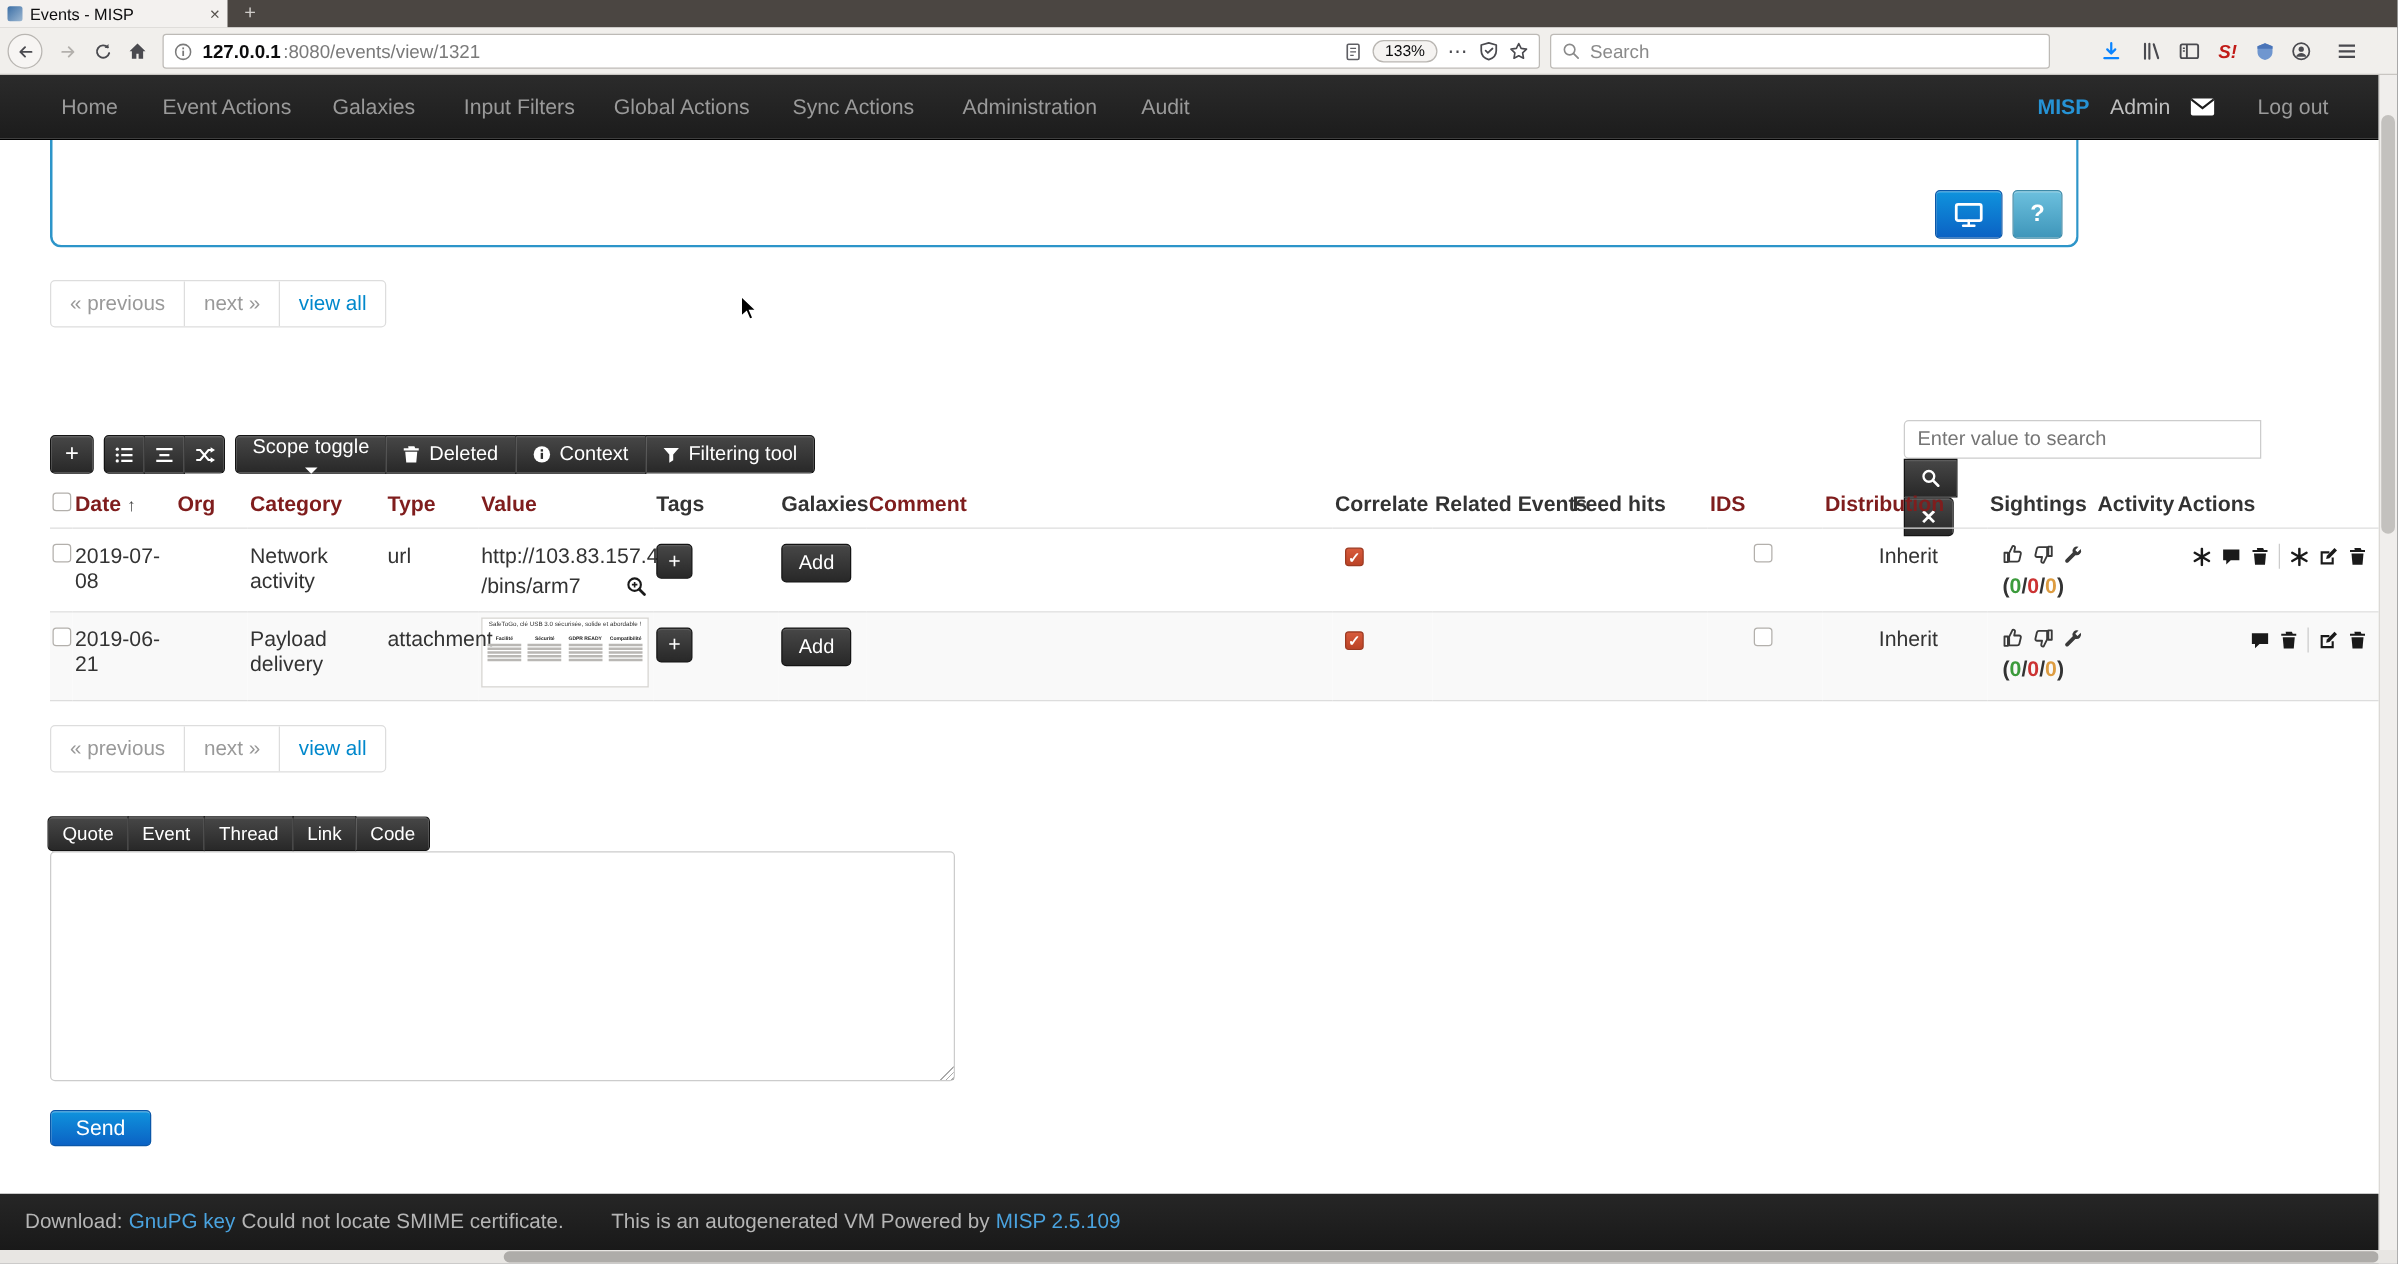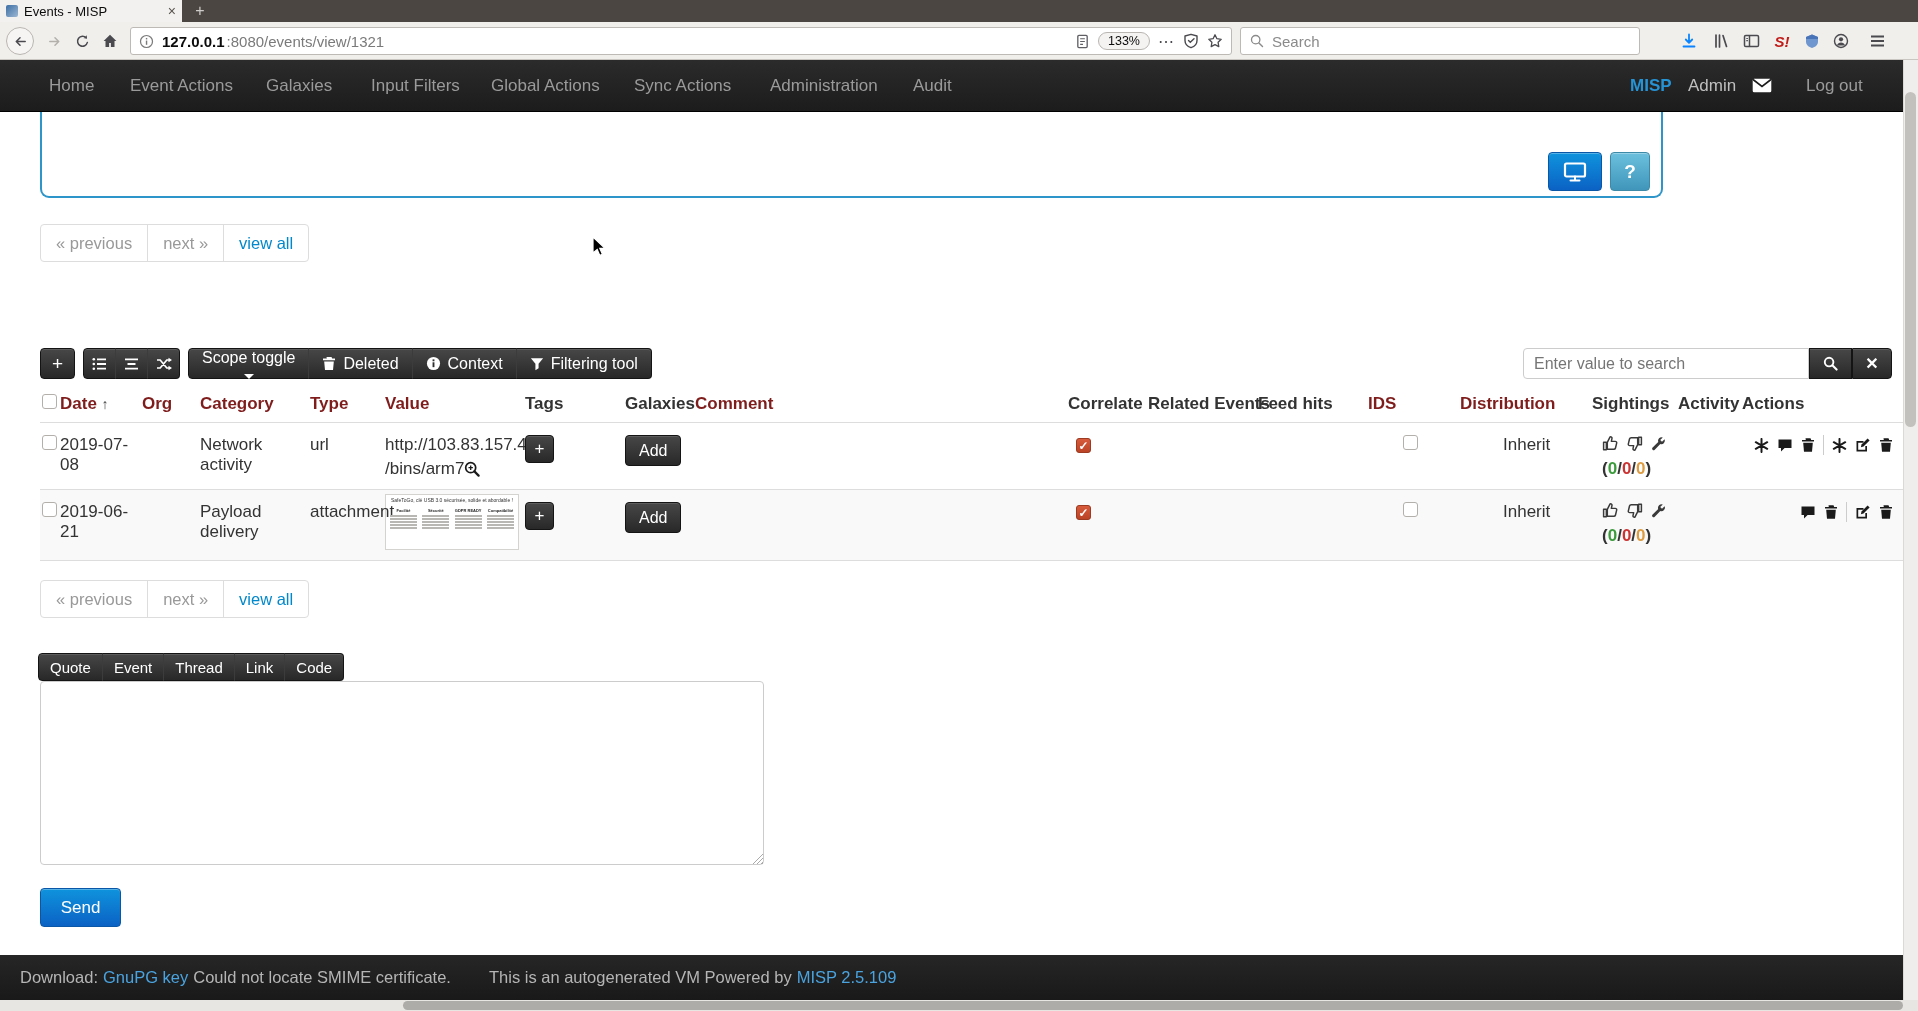--- a/index.html
+++ b/index.html
@@ -79,21 +79,21 @@
     height:31px; padding:0 13px; font-size:16px; border-radius:4px;
     box-shadow:inset 0 1px 0 rgba(255,255,255,.12); white-space:nowrap; }
   .dgroup { display:flex; }
   .dgroup .dbtn { border-radius:0; border-left:1px solid #3c3c3c; margin-left:-1px; }
   .dgroup .dbtn:first-child { border-radius:4px 0 0 4px; border-left:1px solid #141414; margin-left:0;flex-direction:column; }
   .dgroup .dbtn:last-child { border-radius:0 4px 4px 0; }
   .toolbar-row { position:absolute; left:40px; top:348px; display:flex; gap:8px; }
   .caret { width:0; height:0; border-left:5px solid transparent;
     border-right:5px solid transparent; border-top:5px solid #fff; }
 
-  .attr-search { position:absolute; left:1523px; top:348px; display:flex; }
+  .attr-search { position:absolute; left:1523px; top:336px; display:flex;flex-direction:column; }
   .attr-search input { width:286px; height:31px; border:1px solid #ccc;
     border-radius:4px 0 0 4px; padding:0 10px; font-size:16px; color:#555;
     font-family:"Liberation Sans",sans-serif; outline:none; }
   .attr-search .dbtn { height:31px; }
 
   
   table.attrs { position:absolute; left:40px; top:390px; width:1863px;
     border-collapse:collapse; table-layout:fixed; font-size:17px; }
   table.attrs th { text-align:left; font-weight:bold; color:#333; padding:4px 6px 8px 2px;
     border-bottom:1px solid #ddd; white-space:nowrap; }
@@ -124,21 +124,21 @@
   .att-lines div { height:1.5px; background:#b9b7b4; margin:1.5px 1px; }
 
   
   .disc-tabs { position:absolute; left:38px; top:653px; display:flex; }
   .disc-tabs .dbtn { height:28px; font-size:15px; padding:0 11px; }
   .disc-text { position:absolute; left:40px; top:681px; width:724px; height:184px;
     border:1px solid #ccc; border-radius:4px; background:#fff; resize:none;
     font-family:"Liberation Sans",sans-serif; }
   .resize-grip { position:absolute; left:752px; top:853px; width:11px; height:11px;
     background:linear-gradient(135deg,transparent 50%,#aaa 50%,#aaa 55%,transparent 55%,transparent 70%,#aaa 70%,#aaa 75%,transparent 75%,transparent 90%,#aaa 90%); }
-  .send-btn { position:absolute; left:40px; top:888px; width:81px; height:39px;
+  .send-btn { position:absolute; left:40px; top:888px; width:81px; height:29px;
     border-radius:4px; background:linear-gradient(#0f93dd,#0b62c4);
     border:1px solid #0a57a8; color:#fff; font-size:17px;
     display:flex; align-items:center; justify-content:center;
     box-shadow:inset 0 1px 0 rgba(255,255,255,.3); }
 
   
   .footer { left:0; top:955px; width:1903px; height:45px;
     background:linear-gradient(#262626,#191919); color:#b5b5b5; font-size:16.5px;
     display:flex; align-items:center; padding:0 0 0 20px; white-space:nowrap; }
   .footer a { color:#4aa3df; text-decoration:none; }
@@ -412,21 +412,21 @@
     </tr>
 
     <tr>
       <td><span class="cb"></span></td>
       <td>2019-07-08</td>
       <td></td>
       <td>Network activity</td>
       <td>url</td>
       <td>
         <div>http://103.83.157.46</div>
-        <div style="display:flex;align-items:center;gap:0;margin-top:4px;">
+        <div style="display:flex;align-items:center;gap:0;margin-top:4px;justify-content:space-between;">
           <span>/bins/arm7</span>
           <svg width="16" height="16" viewBox="0 0 16 16">
                 <circle cx="6.7" cy="6.7" r="5" stroke="#1a1a1a" stroke-width="1.7" fill="none"></circle>
                 <path d="M10.4 10.4 14.6 14.6" stroke="#1a1a1a" stroke-width="2.2" stroke-linecap="round"></path>
                 <path d="M4.5 6.7h4.4M6.7 4.5v4.4" stroke="#1a1a1a" stroke-width="1.3"></path>
               </svg>
         </div>
       </td>
       <td><div class="dbtn tag-add">+</div></td>
       <td><div class="dbtn galaxy-add">Add</div></td>

